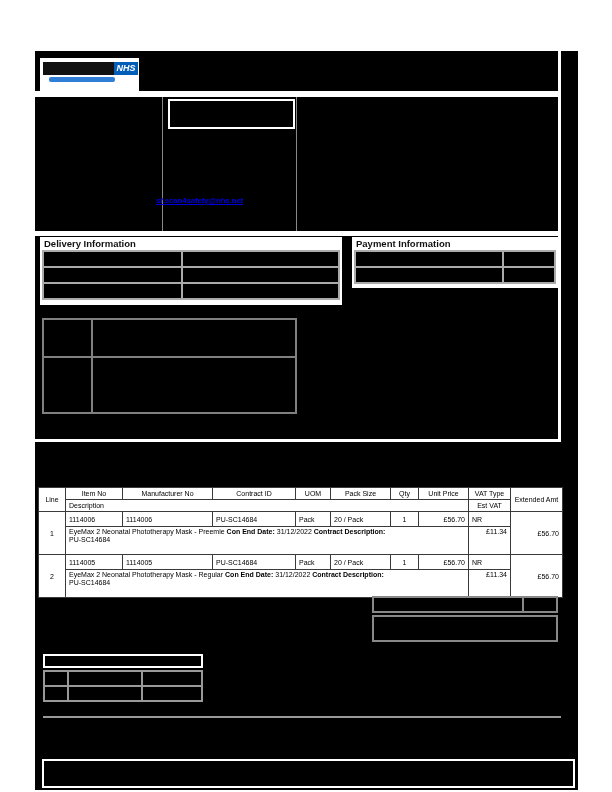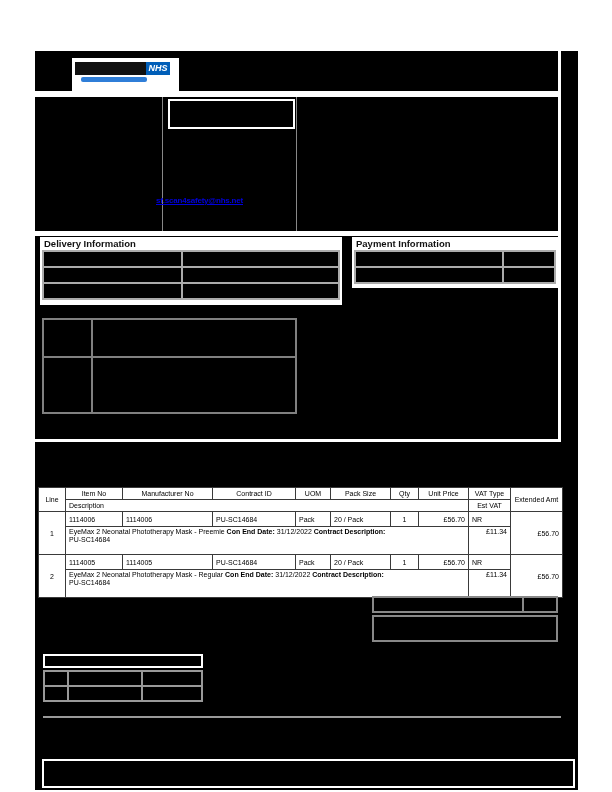--- a/index.html
+++ b/index.html
@@ -5,21 +5,21 @@
   html,body{margin:0;padding:0;background:#fff;}
   #page{
     position:relative;width:612px;height:792px;background:#ffffff;
     font-family:"Liberation Sans",sans-serif;color:#000;overflow:hidden;
   }
   .abs{position:absolute;}
   .black{background:#000;}
   .white{background:#fff;}
 
   
-  #logo-box{left:40px;top:58px;width:107px;height:33px;background:#fff;margin-left:32px;}
+  #logo-box{left:40px;top:58px;width:99px;height:33px;background:#fff;}
   #logo-bar-redacted{position:absolute;left:3px;top:4px;width:71px;height:13px;background:#111;}
   #logo-nhs{position:absolute;left:74px;top:4px;width:24px;height:13px;background:#005EB8;
     color:#fff;font-style:italic;font-weight:bold;font-size:9px;line-height:13px;text-align:center;}
   #logo-subline{position:absolute;left:9px;top:19px;width:66px;height:5px;background:#2f7ed8;border-radius:2px;}
 
   
   .wborder{border:2px solid #ffffff;background:#000;}
   .grayline{background:#888;}
 
   

